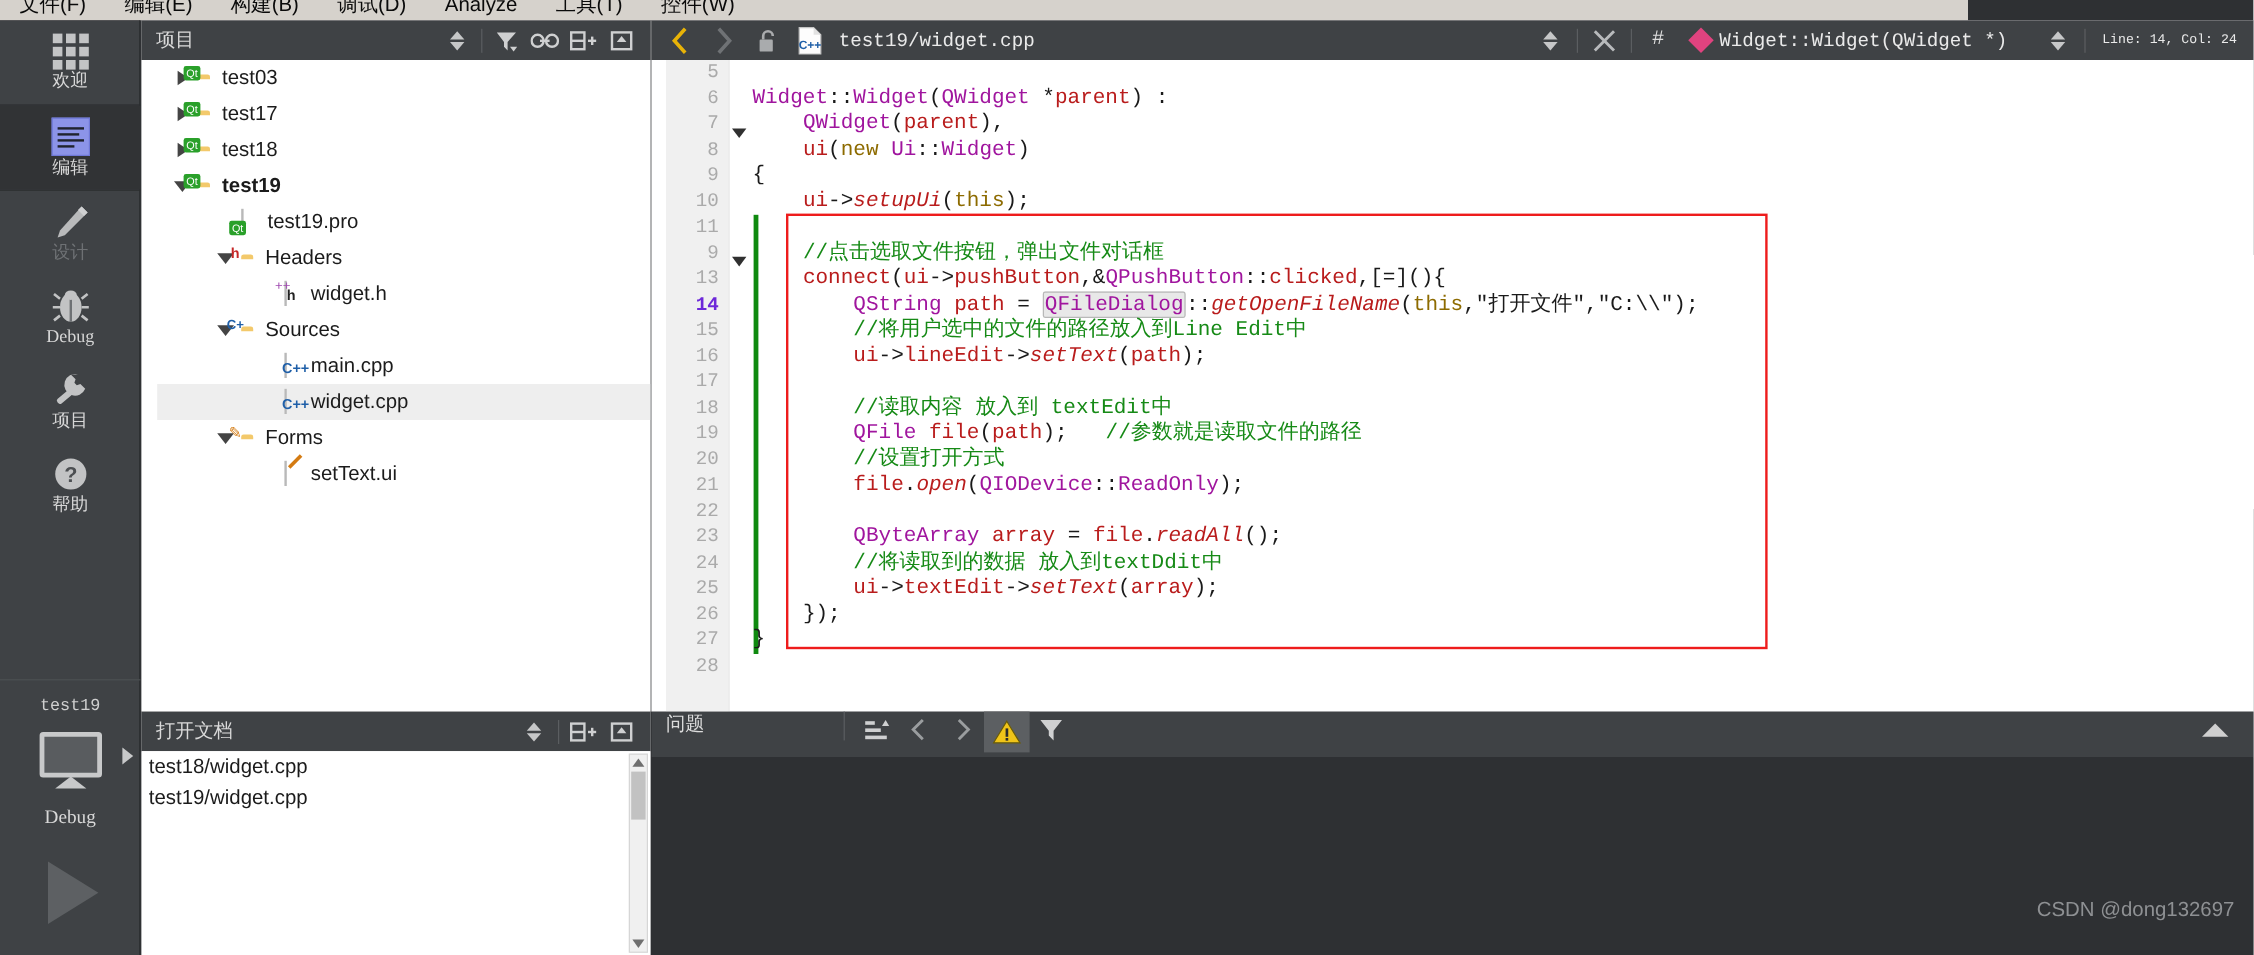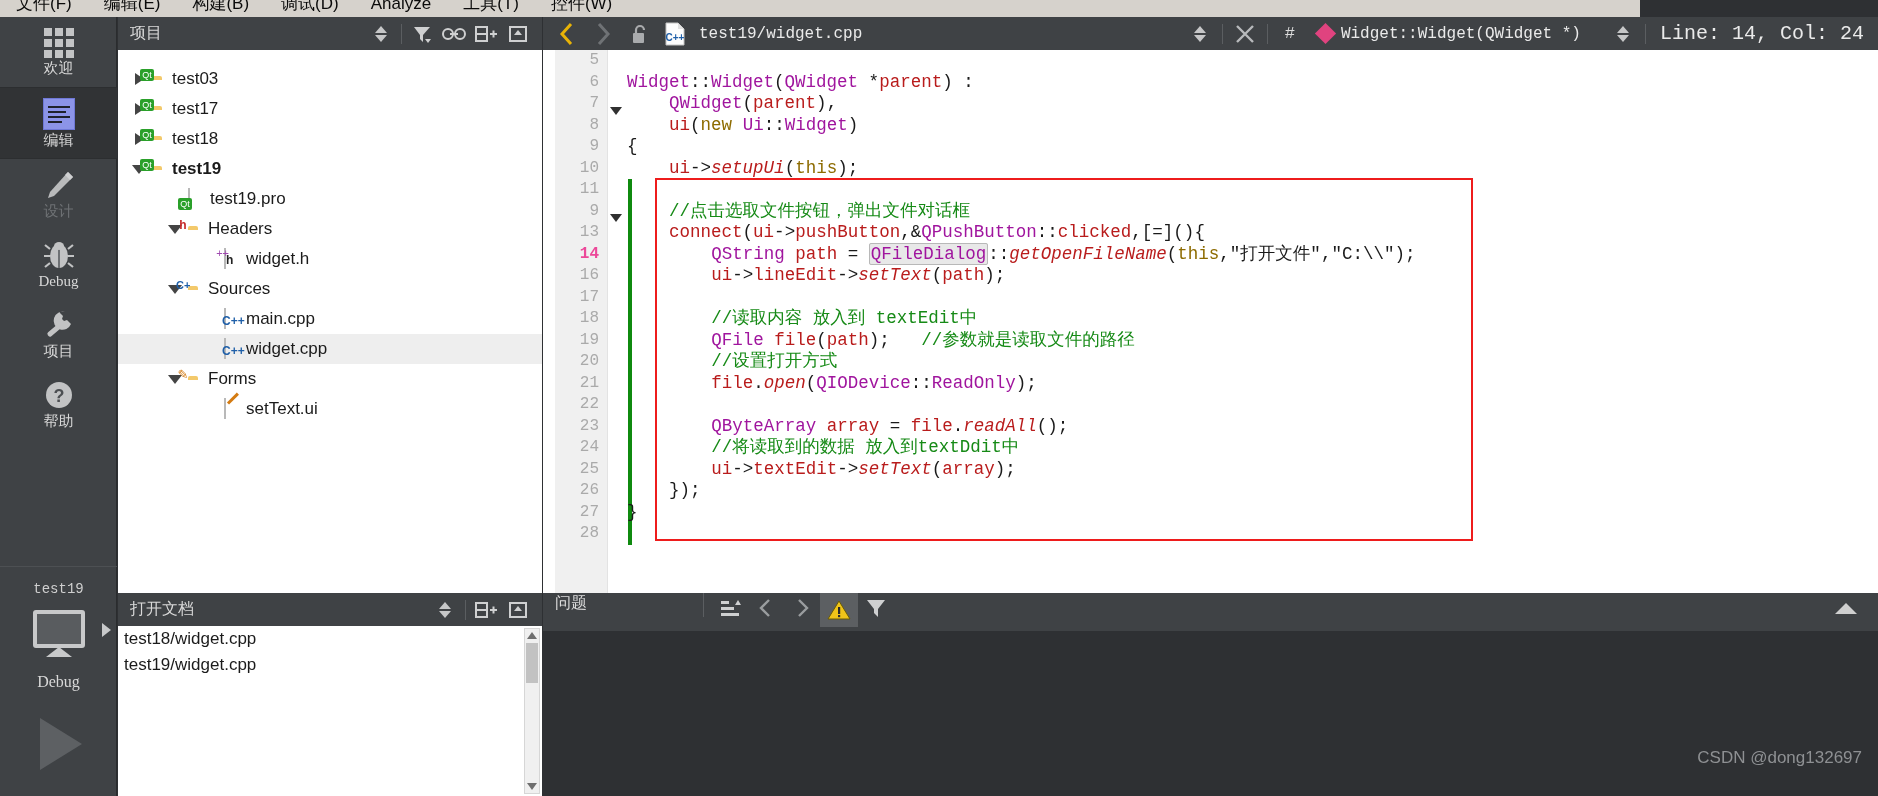--- a/index.html
+++ b/index.html
@@ -135,22 +135,22 @@
     display: flex; flex-direction: column; gap: 2px; align-items: center;
   }
   .spin-updown .up, .spin-updown .dn {
     width: 0; height: 0;
     border-left: 6px solid transparent; border-right: 6px solid transparent;
   }
   .spin-updown .up { border-bottom: 7px solid #c6c7c8; }
   .spin-updown .dn { border-top: 7px solid #c6c7c8; }
 
   .tree {
-    position: absolute; left: 0; top: 47px; width: 424px; height: 543px;
-    background: #ffffff; overflow: hidden;
+    position: absolute; left: 0; top: 33px; width: 424px; height: 543px;
+    background: #ffffff; overflow: hidden; padding-left: 13px;
   }
   .tree-row {
     display: flex; align-items: center; height: 30px;
     font-size: 17px; color: #1b1b1b;
     font-family: "Liberation Sans", sans-serif;
     white-space: nowrap;
   }
   .tree-row.selected { background: #eeeeee; }
   .tree-row.bold .tree-label { font-weight: bold; }
   .tree-label { margin-left: 20px; }
@@ -178,21 +178,21 @@
   .tb-icon { width: 36px; height: 30px; display: flex; align-items: center; justify-content: center; }
   .filename {
     font-family: "Liberation Mono", monospace; font-size: 16px;
     color: #eaeaea; margin-left: 6px; white-space: nowrap;
   }
   .symbolname {
     font-family: "Liberation Mono", monospace; font-size: 16px;
     color: #eaeaea; margin-left: 8px; white-space: nowrap;
   }
   .linecol {
-    font-family: "Liberation Mono", monospace; font-size: 20px;
+    font-family: "Liberation Mono", monospace; font-size: 11px;
     color: #eaeaea; margin-left: 10px; white-space: nowrap;
   }
   .diamond {
     width: 15px; height: 15px; background: #e0437f; transform: rotate(45deg);
     margin-left: 10px;
   }
 
   .code-area {
     position: absolute; left: 0; top: 33px; width: 1335px; height: 543px;
     background: #ffffff; overflow: hidden;
@@ -207,21 +207,21 @@
   .code-lines {
     position: absolute; left: 0; top: 0; width: 1335px; height: 543px;
     font-family: "Liberation Mono", monospace;
     font-size: 17.5px; line-height: 21.5px;
   }
   .cl { position: relative; height: 21.5px; white-space: pre; }
   .lnum {
     position: absolute; left: 12px; width: 44px; text-align: right;
     color: #aaaaaa; font-family: "Liberation Mono", monospace; font-size: 16px;
   }
-  .lnum.cur { color: #ec4899; font-weight: bold; }
+  .lnum.cur { color: #6d28d9; font-weight: bold; }
   .fold {
     position: absolute; left: 66px; width: 14px; text-align: center;
   }
   .fold .arrow-d {
     border-left: 6px solid transparent; border-right: 6px solid transparent;
     border-top: 8px solid #303030; margin: 7px auto 0 auto;
   }
   .ctext { position: absolute; left: 84px; top: 0; }
 
   .changebar {
@@ -623,20 +623,21 @@
           <div class="cl"><span class="lnum">5</span><span class="ctext"></span></div>
           <div class="cl"><span class="lnum">6</span><span class="ctext"><span class="t-type">Widget</span><span class="t-plain">:</span><span class="t-plain">:</span><span class="t-type">Widget</span><span class="t-plain">(</span><span class="t-type">QWidget</span><span class="t-plain"> </span><span class="t-plain">*</span><span class="t-field">parent</span><span class="t-plain">)</span><span class="t-plain"> </span><span class="t-plain">:</span></span></div>
           <div class="cl"><span class="lnum">7</span><span class="ctext"><span class="t-plain"> </span><span class="t-plain"> </span><span class="t-plain"> </span><span class="t-plain"> </span><span class="t-type">QWidget</span><span class="t-plain">(</span><span class="t-field">parent</span><span class="t-plain">)</span><span class="t-plain">,</span></span></div>
           <div class="cl"><span class="lnum">8</span><span class="fold"><span class="arrow-d"></span></span><span class="ctext"><span class="t-plain"> </span><span class="t-plain"> </span><span class="t-plain"> </span><span class="t-plain"> </span><span class="t-field">ui</span><span class="t-plain">(</span><span class="t-kw">new</span><span class="t-plain"> </span><span class="t-type">Ui</span><span class="t-plain">:</span><span class="t-plain">:</span><span class="t-type">Widget</span><span class="t-plain">)</span></span></div>
           <div class="cl"><span class="lnum">9</span><span class="ctext"><span class="t-plain">{</span></span></div>
           <div class="cl"><span class="lnum">10</span><span class="ctext"><span class="t-plain"> </span><span class="t-plain"> </span><span class="t-plain"> </span><span class="t-plain"> </span><span class="t-field">ui</span><span class="t-plain">-</span><span class="t-plain">&gt;</span><span class="t-field" style="font-style:italic">setupUi</span><span class="t-plain">(</span><span class="t-kw">this</span><span class="t-plain">)</span><span class="t-plain">;</span></span></div>
           <div class="cl"><span class="lnum">11</span><span class="ctext"></span></div>
           <div class="cl"><span class="lnum">9</span><span class="ctext"><span class="t-plain"> </span><span class="t-plain"> </span><span class="t-plain"> </span><span class="t-plain"> </span><span class="t-cm">//点击选取文件按钮，弹出文件对话框</span></span></div>
           <div class="cl"><span class="lnum">13</span><span class="fold"><span class="arrow-d"></span></span><span class="ctext"><span class="t-plain"> </span><span class="t-plain"> </span><span class="t-plain"> </span><span class="t-plain"> </span><span class="t-field">connect</span><span class="t-plain">(</span><span class="t-field">ui</span><span class="t-plain">-</span><span class="t-plain">&gt;</span><span class="t-field">pushButton</span><span class="t-plain">,</span><span class="t-plain">&amp;</span><span class="t-type">QPushButton</span><span class="t-plain">:</span><span class="t-plain">:</span><span class="t-field">clicked</span><span class="t-plain">,</span><span class="t-plain">[</span><span class="t-plain">=</span><span class="t-plain">]</span><span class="t-plain">(</span><span class="t-plain">)</span><span class="t-plain">{</span></span></div>
           <div class="cl"><span class="lnum cur">14</span><span class="ctext"><span class="t-plain"> </span><span class="t-plain"> </span><span class="t-plain"> </span><span class="t-plain"> </span><span class="t-plain"> </span><span class="t-plain"> </span><span class="t-plain"> </span><span class="t-plain"> </span><span class="t-type">QString</span><span class="t-plain"> </span><span class="t-field">path</span><span class="t-plain"> </span><span class="t-plain">=</span><span class="t-plain"> </span><span class="t-type t-sel">QFileDialog</span><span class="t-plain">:</span><span class="t-plain">:</span><span class="t-field" style="font-style:italic">getOpenFileName</span><span class="t-plain">(</span><span class="t-kw">this</span><span class="t-plain">,</span><span class="t-str">"打开文件"</span><span class="t-plain">,</span><span class="t-str">"C:\\"</span><span class="t-plain">)</span><span class="t-plain">;</span></span></div>
+          <div class="cl"><span class="lnum">15</span><span class="ctext"><span class="t-plain"> </span><span class="t-plain"> </span><span class="t-plain"> </span><span class="t-plain"> </span><span class="t-plain"> </span><span class="t-plain"> </span><span class="t-plain"> </span><span class="t-plain"> </span><span class="t-cm">//将用户选中的文件的路径放入到Line Edit中</span></span></div>
           <div class="cl"><span class="lnum">16</span><span class="ctext"><span class="t-plain"> </span><span class="t-plain"> </span><span class="t-plain"> </span><span class="t-plain"> </span><span class="t-plain"> </span><span class="t-plain"> </span><span class="t-plain"> </span><span class="t-plain"> </span><span class="t-field">ui</span><span class="t-plain">-</span><span class="t-plain">&gt;</span><span class="t-field">lineEdit</span><span class="t-plain">-</span><span class="t-plain">&gt;</span><span class="t-field" style="font-style:italic">setText</span><span class="t-plain">(</span><span class="t-field">path</span><span class="t-plain">)</span><span class="t-plain">;</span></span></div>
           <div class="cl"><span class="lnum">17</span><span class="ctext"></span></div>
           <div class="cl"><span class="lnum">18</span><span class="ctext"><span class="t-plain"> </span><span class="t-plain"> </span><span class="t-plain"> </span><span class="t-plain"> </span><span class="t-plain"> </span><span class="t-plain"> </span><span class="t-plain"> </span><span class="t-plain"> </span><span class="t-cm">//读取内容 放入到 textEdit中</span></span></div>
           <div class="cl"><span class="lnum">19</span><span class="ctext"><span class="t-plain"> </span><span class="t-plain"> </span><span class="t-plain"> </span><span class="t-plain"> </span><span class="t-plain"> </span><span class="t-plain"> </span><span class="t-plain"> </span><span class="t-plain"> </span><span class="t-type">QFile</span><span class="t-plain"> </span><span class="t-field">file</span><span class="t-plain">(</span><span class="t-field">path</span><span class="t-plain">)</span><span class="t-plain">;</span><span class="t-plain"> </span><span class="t-plain"> </span><span class="t-plain"> </span><span class="t-cm">//参数就是读取文件的路径</span></span></div>
           <div class="cl"><span class="lnum">20</span><span class="ctext"><span class="t-plain"> </span><span class="t-plain"> </span><span class="t-plain"> </span><span class="t-plain"> </span><span class="t-plain"> </span><span class="t-plain"> </span><span class="t-plain"> </span><span class="t-plain"> </span><span class="t-cm">//设置打开方式</span></span></div>
           <div class="cl"><span class="lnum">21</span><span class="ctext"><span class="t-plain"> </span><span class="t-plain"> </span><span class="t-plain"> </span><span class="t-plain"> </span><span class="t-plain"> </span><span class="t-plain"> </span><span class="t-plain"> </span><span class="t-plain"> </span><span class="t-field">file</span><span class="t-plain">.</span><span class="t-field" style="font-style:italic">open</span><span class="t-plain">(</span><span class="t-type">QIODevice</span><span class="t-plain">:</span><span class="t-plain">:</span><span class="t-type">ReadOnly</span><span class="t-plain">)</span><span class="t-plain">;</span></span></div>
           <div class="cl"><span class="lnum">22</span><span class="ctext"></span></div>
           <div class="cl"><span class="lnum">23</span><span class="ctext"><span class="t-plain"> </span><span class="t-plain"> </span><span class="t-plain"> </span><span class="t-plain"> </span><span class="t-plain"> </span><span class="t-plain"> </span><span class="t-plain"> </span><span class="t-plain"> </span><span class="t-type">QByteArray</span><span class="t-plain"> </span><span class="t-field">array</span><span class="t-plain"> </span><span class="t-plain">=</span><span class="t-plain"> </span><span class="t-field">file</span><span class="t-plain">.</span><span class="t-field" style="font-style:italic">readAll</span><span class="t-plain">(</span><span class="t-plain">)</span><span class="t-plain">;</span></span></div>
           <div class="cl"><span class="lnum">24</span><span class="ctext"><span class="t-plain"> </span><span class="t-plain"> </span><span class="t-plain"> </span><span class="t-plain"> </span><span class="t-plain"> </span><span class="t-plain"> </span><span class="t-plain"> </span><span class="t-plain"> </span><span class="t-cm">//将读取到的数据 放入到textDdit中</span></span></div>
           <div class="cl"><span class="lnum">25</span><span class="ctext"><span class="t-plain"> </span><span class="t-plain"> </span><span class="t-plain"> </span><span class="t-plain"> </span><span class="t-plain"> </span><span class="t-plain"> </span><span class="t-plain"> </span><span class="t-plain"> </span><span class="t-field">ui</span><span class="t-plain">-</span><span class="t-plain">&gt;</span><span class="t-field">textEdit</span><span class="t-plain">-</span><span class="t-plain">&gt;</span><span class="t-field" style="font-style:italic">setText</span><span class="t-plain">(</span><span class="t-field">array</span><span class="t-plain">)</span><span class="t-plain">;</span></span></div>

